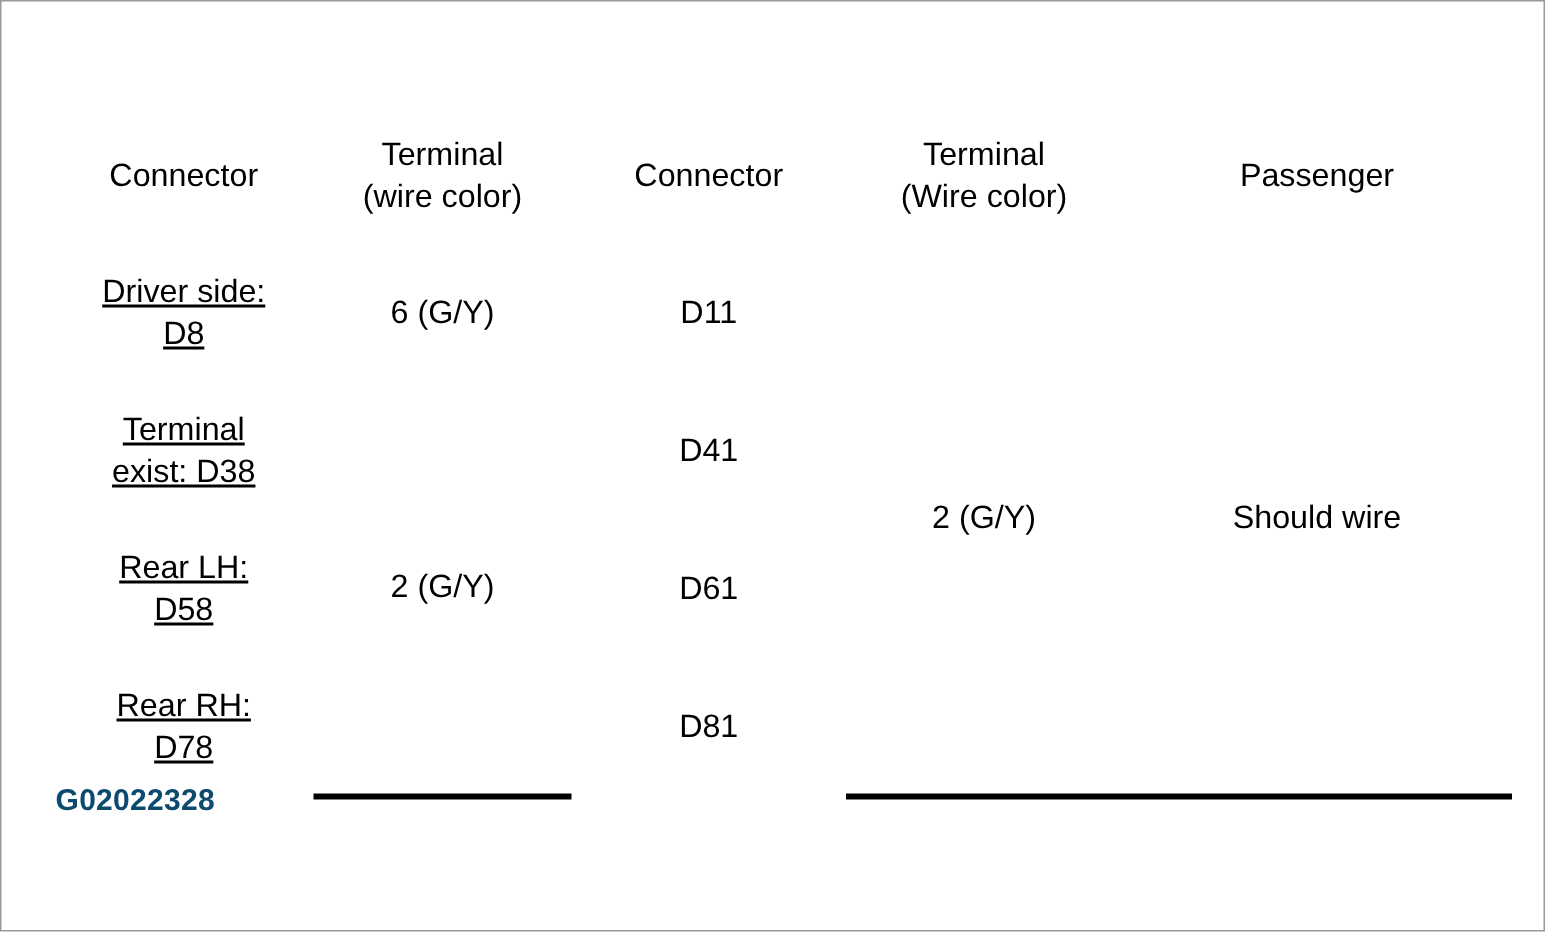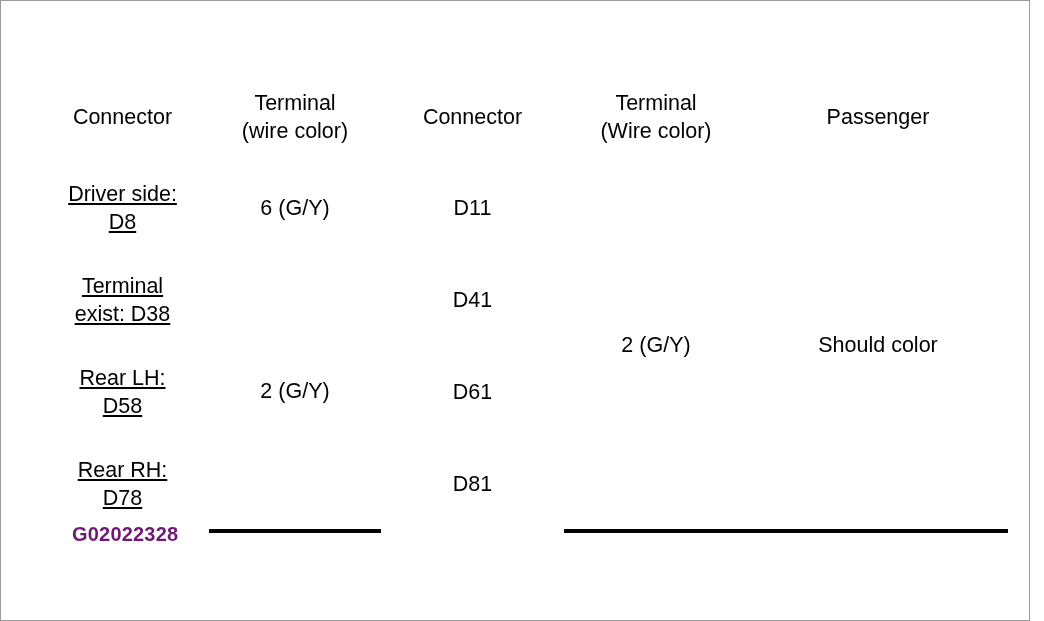--- a/index.html
+++ b/index.html
@@ -99,23 +99,22 @@
   .hdr-l1, .hdr-l2 { display: block; white-space: nowrap; }
 
   
   .caption {
     position: absolute;
     left: 36px;
     top: 522px;
     font-size: 20px;
     font-weight: bold;
     letter-spacing: 0.2px;
-    color: #701a75;
+    color: #0c4a6e;
     white-space: nowrap;
-    margin-left: 35px;
   }
 </style>
 </head>
 <body>
 
 <div class="page">
 
   <div class="table-wrap">
     <table class="spec">
       <colgroup>
@@ -151,21 +150,21 @@
       </tr>
 
       <tr class="body">
         <td class="vr hr-thin leftcell">
           <span class="l1">Driver side:</span>
           <span class="l2">D8</span>
         </td>
         <td class="vr hr-thin">6 (G/Y)</td>
         <td class="vr hr-thin">D11</td>
         <td class="vr" rowspan="4" style="border-bottom: 4px solid rgb(0, 0, 0);">2 (G/Y)</td>
-        <td rowspan="4" style="border-bottom: 4px solid rgb(0, 0, 0);">Should color</td>
+        <td rowspan="4" style="border-bottom: 4px solid rgb(0, 0, 0);">Should wire</td>
       </tr>
 
       <tr class="body">
         <td class="vr hr-thin leftcell">
           <span class="l1">Terminal</span>
           <span class="l2">exist: D38</span>
         </td>
         <td class="vr" rowspan="3" style="border-bottom: 4px solid rgb(0, 0, 0);">2 (G/Y)</td>
         <td class="vr hr-thin">D41</td>
       </tr>

